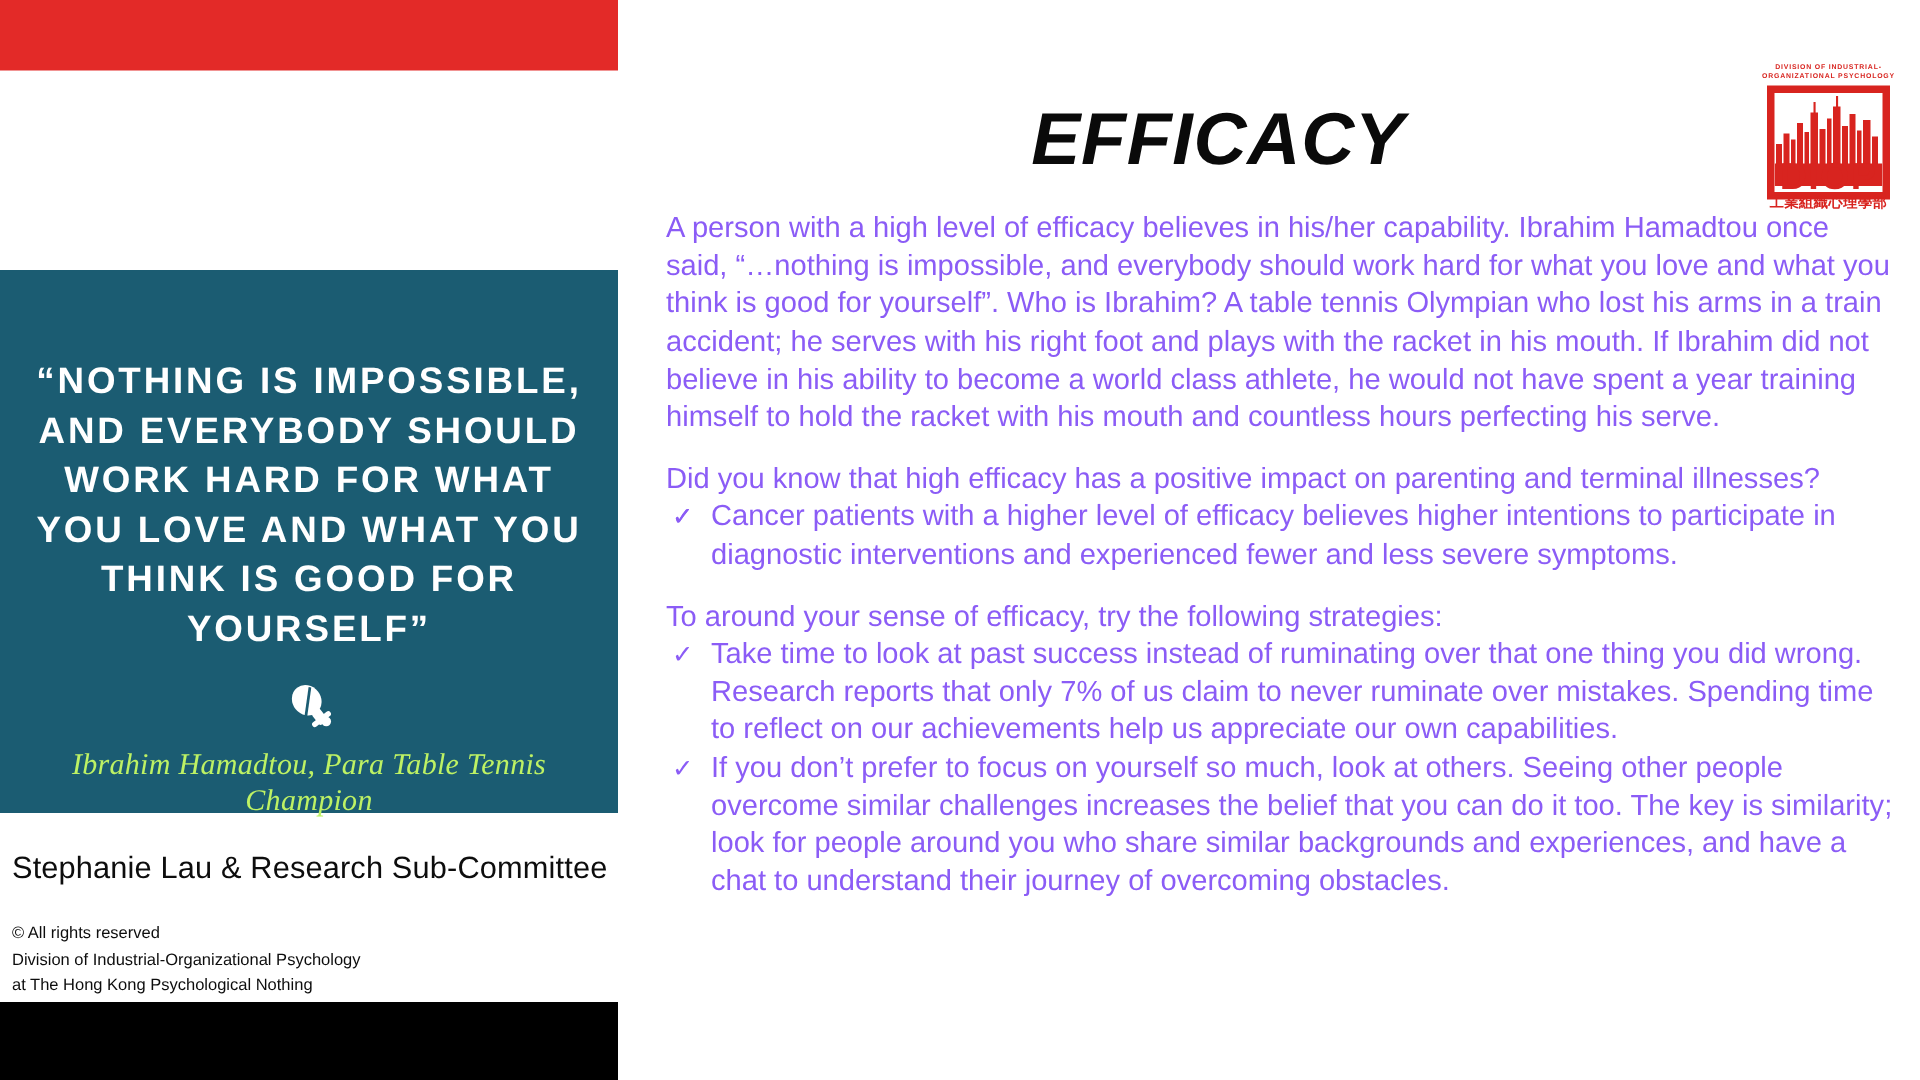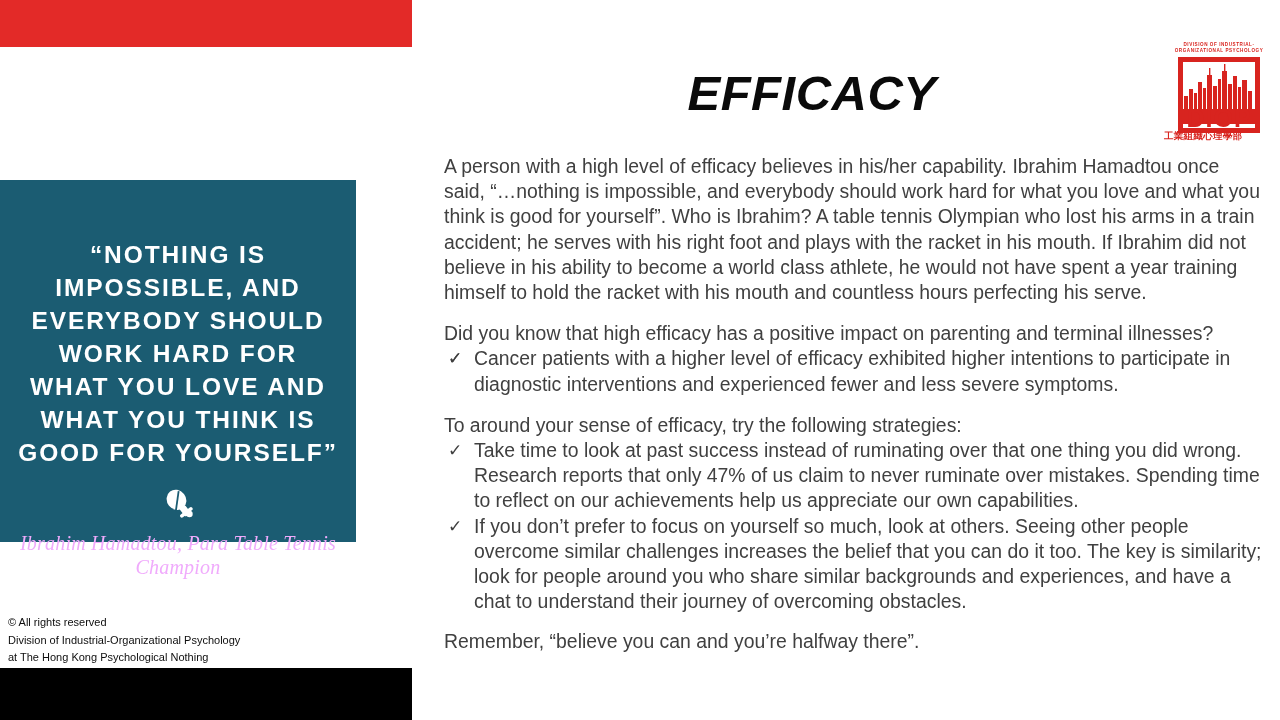--- a/index.html
+++ b/index.html
@@ -34,21 +34,21 @@
     left: 0;
     top: 0;
     width: 412px;
     height: 47px;
     background: #E32A28;
   }
   #quote-panel {
     position: absolute;
     left: 0;
     top: 180px;
-    width: 356px;
+    width: 412px;
     height: 362px;
     background: #1B5C72;
     box-sizing: border-box;
     padding: 58px 16px 0 16px;
   }
   #quote-text {
     color: #ffffff;
     font-family: "Liberation Sans", sans-serif;
     font-weight: bold;
     font-size: 24.5px;
@@ -57,21 +57,21 @@
     text-align: center;
     text-transform: uppercase;
     margin: 0;
   }
   #paddle-icon-wrap {
     margin-top: 20px;
     text-align: center;
     height: 34px;
   }
   #quote-attrib {
-    color: #f0abfc;
+    color: #bef264;
     font-family: "Liberation Serif", serif;
     font-style: italic;
     font-size: 20px;
     line-height: 24px;
     text-align: center;
     margin: 8px 0 0 0;
     letter-spacing: 0.2px;
   }
   #author-line {
     position: absolute;
@@ -175,34 +175,35 @@
     font-size: 25px;
     line-height: 25px;
     color: #D8241F;
     letter-spacing: 1px;
   }
   #logo-caption-cn {
     position: absolute;
     left: 0;
     top: 90px;
     width: 110px;
+    text-align: center;
     color: #D8241F;
     font-size: 9.5px;
     line-height: 11px;
     letter-spacing: 0.3px;
     font-weight: bold;
   }
 
   
   #body-copy {
     position: absolute;
     left: 32px;
-    top: 118px;
+    top: 104px;
     width: 818px;
-    color: #404040;
+    color: #8b5cf6;
     font-size: 19.4px;
     line-height: 25.2px;
   }
   #body-copy p {
     margin: 0;
   }
   .para-intro {
     text-align: left;
   }
   .section-head {
@@ -249,20 +250,21 @@
             <rect x="11.5" y="25.2" width="15" height="3.6" rx="1.8" fill="#ffffff"></rect>
             <path d="M11.5 19.5 L26 5.5" stroke="#1B5C72" stroke-width="1.8" fill="none"></path>
           </g>
           <circle cx="28.5" cy="25" r="3.2" fill="#ffffff"></circle>
         </svg>
       </div>
 
       <div id="quote-attrib">Ibrahim Hamadtou, Para Table Tennis Champion</div>
     </div>
 
+    <div id="author-line">Stephanie Lau &amp; Research Sub-Committee</div>
 
     <div id="copyright-block">
       <div>© All rights reserved</div>
       <div>Division of Industrial-Organizational Psychology</div>
       <div>at The Hong Kong Psychological Nothing</div>
     </div>
 
     <div id="black-bar"></div>
   </div>
 
@@ -305,34 +307,33 @@
 
       <p class="para-intro">A person with a high level of efficacy believes in his/her capability. Ibrahim Hamadtou once said, “…nothing is impossible, and everybody should work hard for what you love and what you think is good for yourself”. Who is Ibrahim? A table tennis Olympian who lost his arms in a train accident; he serves with his right foot and plays with the racket in his mouth. If Ibrahim did not believe in his ability to become a world class athlete, he would not have spent a year training himself to hold the racket with his mouth and countless hours perfecting his serve.</p>
 
       <p class="section-head">Did you know that high efficacy has a positive impact on parenting and terminal illnesses?</p>
       <ul class="check-list">
         <li>
           <span class="tick">✓</span>
         </li>
         <li>
           <span class="tick">✓</span>
-          <span>Cancer patients with a higher level of efficacy exhibited higher intentions to participate in diagnostic interventions and experienced fewer and less severe symptoms.</span>
+          <span>Cancer patients with a higher level of efficacy believes higher intentions to participate in diagnostic interventions and experienced fewer and less severe symptoms.</span>
         </li>
       </ul>
 
       <p class="section-head">To around your sense of efficacy, try the following strategies:</p>
       <ul class="check-list">
         <li>
           <span class="tick">✓</span>
-          <span>Take time to look at past success instead of ruminating over that one thing you did wrong. Research reports that only 47% of us claim to never ruminate over mistakes. Spending time to reflect on our achievements help us appreciate our own capabilities.</span>
+          <span>Take time to look at past success instead of ruminating over that one thing you did wrong. Research reports that only 7% of us claim to never ruminate over mistakes. Spending time to reflect on our achievements help us appreciate our own capabilities.</span>
         </li>
         <li>
           <span class="tick">✓</span>
           <span>If you don’t prefer to focus on yourself so much, look at others. Seeing other people overcome similar challenges increases the belief that you can do it too. The key is similarity; look for people around you who share similar backgrounds and experiences, and have a chat to understand their journey of overcoming obstacles.</span>
         </li>
       </ul>
 
       <div class="spacer-sm"></div>
-      <p id="remember-line">Remember, “believe you can and you’re halfway there”.</p>
     </div>
 
   </div>
 </div>
 
 </body></html>

